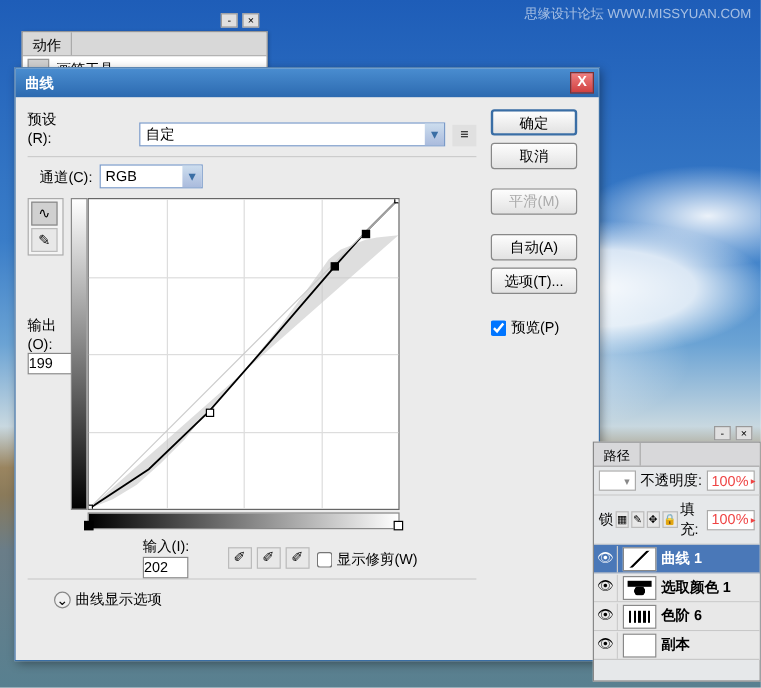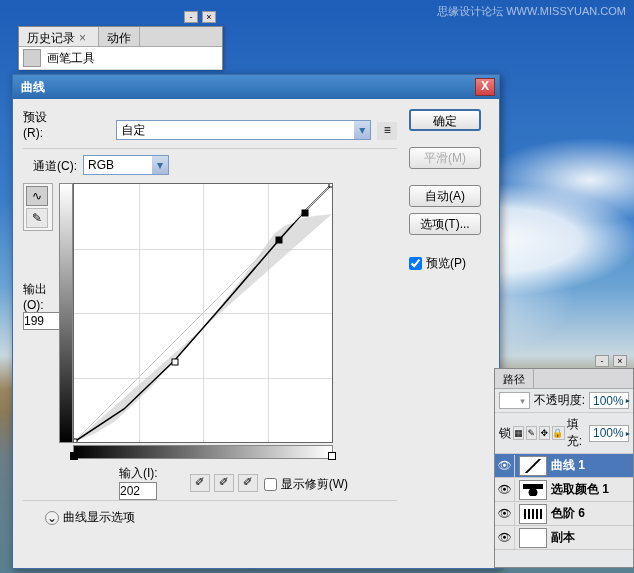--- a/index.html
+++ b/index.html
@@ -11,21 +11,21 @@
 .history-panel { top: 26px; left: 18px; width: 205px; height: 44px; }
 .tabs { display: flex; background: #d8d8d8; border-bottom: 1px solid #aaa; height: 20px; }
 .tab { padding: 3px 8px; border-right: 1px solid #aaa; cursor: pointer; }
 .tab.active { background: #e8e8e8; }
 .tab-x { padding: 0 4px; color: #666; }
 .history-item { display: flex; align-items: center; padding: 2px 4px; background: #fff; border-bottom: 1px solid #ddd; }
 .history-icon { width: 18px; height: 18px; background: #d0d0d0; margin-right: 6px; border: 1px solid #999; }
 .panel-ctrl { position: absolute; top: -16px; right: 6px; display: flex; gap: 4px; }
 .panel-ctrl span { width: 14px; height: 12px; border: 1px solid #999; background: #e0e0e0; text-align: center; line-height: 10px; font-size: 9px; cursor: pointer; }
 
-.dialog { position: absolute; top: 74px; left: 12px; width: 488px; height: 495px; background: #ebebeb; border: 1px solid #3a6ea5; box-shadow: 2px 2px 8px rgba(0,0,0,0.4); }
+.dialog { position: absolute; top: 56px; left: 12px; width: 488px; height: 495px; background: #ebebeb; border: 1px solid #3a6ea5; box-shadow: 2px 2px 8px rgba(0,0,0,0.4); }
 .titlebar { height: 24px; background: linear-gradient(to bottom, #4a8dd0, #2c6ab0); color: #fff; display: flex; align-items: center; padding: 0 4px 0 8px; }
 .titlebar-text { flex: 1; font-weight: bold; }
 .close-btn { width: 20px; height: 18px; background: linear-gradient(to bottom, #f08080, #d04040); border: 1px solid #803030; color: #fff; text-align: center; line-height: 14px; cursor: pointer; font-weight: bold; }
 .dialog-body { padding: 10px; display: flex; }
 .left-col { flex: 1; }
 .right-col { width: 80px; margin-left: 12px; }
 
 .row { display: flex; align-items: flex-end; margin-bottom: 8px; }
 .label { margin-right: 6px; }
 .select { border: 1px solid #7a9ac8; background: #fff; height: 20px; padding: 2px 4px; display: flex; align-items: center; justify-content: space-between; cursor: pointer; }
@@ -68,21 +68,21 @@
 .btn { width: 72px; height: 22px; border: 1px solid #888; background: linear-gradient(#fdfdfd, #e2e2e2); margin-bottom: 6px; text-align: center; line-height: 20px; cursor: pointer; border-radius: 3px; }
 .btn.default { border: 2px solid #3a6ea5; }
 .btn.disabled { color: #aaa; }
 
 .layers-panel { position: absolute; top: 368px; right: 0; width: 140px; height: 200px; background: #e6e8ea; border: 1px solid #888; }
 .layers-tabs { height: 20px; display: flex; border-bottom: 1px solid #aaa; background: #d8d8da; }
 .layers-tabs .tab { font-size: 11px; }
 .layer-controls { padding: 3px 4px; display: flex; align-items: center; gap: 4px; font-size: 11px; border-bottom: 1px solid #ccc; }
 .mini-select { border: 1px solid #aaa; background: #fff; padding: 1px 4px; flex: 1; height: 17px; display: flex; align-items: center; justify-content: space-between; color: #999; }
 .mini-select .arrow { font-size: 9px; color: #888; }
-.pct-box { border: 1px solid #aaa; background: #fff; padding: 1px 3px; width: 40px; height: 17px; display: flex; align-items: center; color: #0c4a6e; }
+.pct-box { border: 1px solid #aaa; background: #fff; padding: 1px 3px; width: 40px; height: 17px; display: flex; align-items: center; color: #ef4444; }
 .lock-row { padding: 3px 4px; display: flex; align-items: center; gap: 2px; font-size: 11px; border-bottom: 1px solid #ccc; }
 .lock-icon { width: 14px; height: 14px; border: 1px solid #bbb; background: #e8e8e8; text-align: center; font-size: 9px; line-height: 12px; }
 .layer-item { display: flex; align-items: center; border-bottom: 1px solid #c8c8c8; height: 24px; background: #e8e8e8; }
 .layer-item.selected { background: #4a78b8; color: #fff; }
 .layer-vis { width: 20px; height: 22px; border-right: 1px solid #ccc; text-align: center; line-height: 20px; font-size: 11px; }
 .layer-thumb { width: 28px; height: 20px; background: #fff; border: 1px solid #888; margin: 0 4px; position: relative; }
 .layer-thumb.curves::after { content: ""; position: absolute; inset: 2px; background: linear-gradient(135deg, transparent 45%, #000 48%, #000 52%, transparent 55%); }
 .layer-thumb.selcolor::after { content: ""; position: absolute; inset: 3px; background: radial-gradient(circle, #000 0%, #000 40%, transparent 45%); border-top: 5px solid #000; }
 .layer-thumb.levels::after { content: ""; position: absolute; inset: 4px; background: repeating-linear-gradient(90deg, #000 0, #000 2px, transparent 2px, transparent 4px); }
 .layer-name { font-size: 12px; font-weight: bold; }
@@ -92,21 +92,20 @@
 
 <div class="clouds"></div>
 <div class="watermark">思缘设计论坛 WWW.MISSYUAN.COM</div>
 
 <div class="panel history-panel">
   <div class="panel-ctrl">
     <span>-</span>
     <span>×</span>
   </div>
   <div class="tabs">
-    <div class="tab active"><span>历史记录</span><span class="tab-x">×</span></div>
     <div class="tab">动作</div>
   </div>
   <div class="history-item">
     <div class="history-icon"></div>
     <span>画笔工具</span>
   </div>
 </div>
 
 <div class="dialog">
   <div class="titlebar">
@@ -189,20 +188,21 @@
         </div>
       </div>
       </div>
       <div class="options-toggle">
         <span class="toggle-icon">⌄</span>
         <span>曲线显示选项</span>
       </div>
     </div>
     <div class="right-col">
       <div class="btn default">确定</div>
+      <div class="btn">取消</div>
       <div style="height:10px"></div>
       <div class="btn disabled">平滑(M)</div>
       <div style="height:10px"></div>
       <div class="btn">自动(A)</div>
       <div class="btn">选项(T)...</div>
       <div style="height:10px"></div>
       <div class="check-row">
         <input type="checkbox" checked="" style="">
         <span>预览(P)</span>
       </div>

